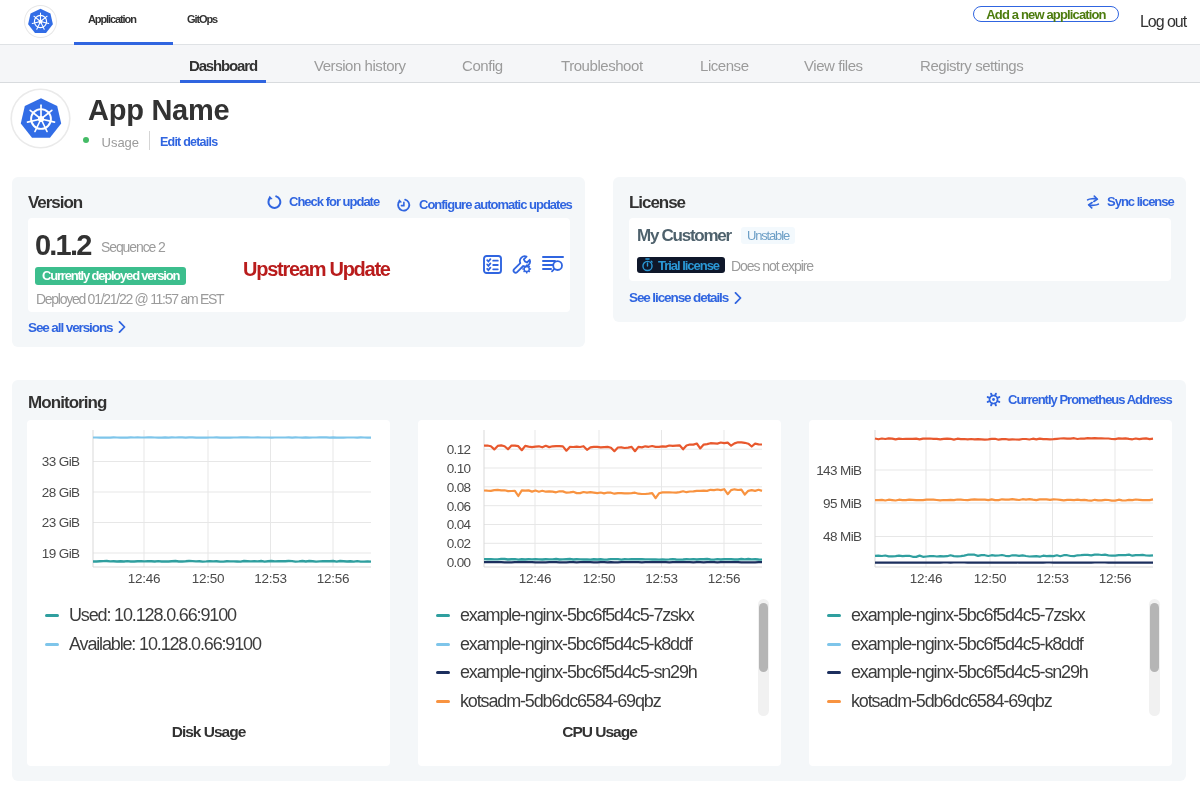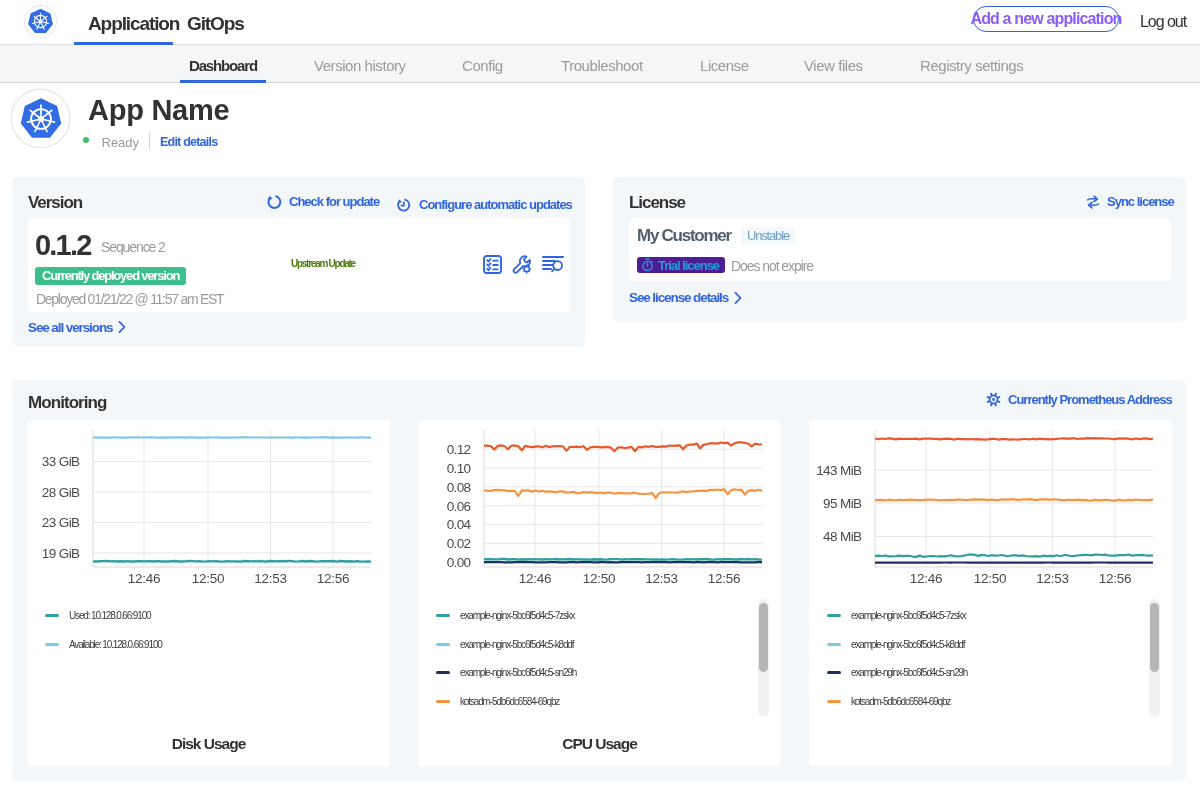--- a/index.html
+++ b/index.html
@@ -1,22 +1,22 @@
 <!DOCTYPE html>
 <html><head><meta charset="utf-8">
 <style>
 * { margin:0; padding:0; box-sizing:border-box; }
 html,body { width:1200px; height:796px; background:#fff; font-family:"Liberation Sans",sans-serif; overflow:hidden; }
 body { position:relative; }
 .abs { position:absolute; white-space:nowrap; }
 .topnav { left:0; top:0; width:1200px; height:45px; background:#fff; border-bottom:1px solid #dfe2e5; }
 .logoc { left:25px; top:6px; width:31px; height:31px; border-radius:50%; background:#fff; box-shadow:0 0 0 1px #e7e7e7; display:flex; align-items:center; justify-content:center; }
-.toptab { top:13px; font-size:19px; font-weight:bold; color:#323232; letter-spacing:-1.1px; }
+.toptab { top:13px; font-size:11px; font-weight:bold; color:#323232; letter-spacing:-1.1px; }
 .topu { left:74px; top:42px; width:99px; height:3px; background:#3065e0; }
-.addbtn { left:973px; top:6px; width:146px; height:26px; border:1.4px solid #3065e0; border-radius:15px; color:#8b5cf6; font-weight:bold; font-size:16px; letter-spacing:-0.85px; display:flex; align-items:center; justify-content:center; }
+.addbtn { left:973px; top:6px; width:146px; height:16px; border:1.4px solid #3065e0; border-radius:15px; color:#4d7c0f; font-weight:bold; font-size:13px; letter-spacing:-0.85px; display:flex; align-items:center; justify-content:center; }
 .logout { left:1140px; top:13px; font-size:16px; color:#323232; letter-spacing:-1.05px; }
 .subnav { left:0; top:45px; width:1200px; height:38px; background:#f5f6f8; border-bottom:1px solid #d8dbde; }
 .snitem { top:57px; font-size:15px; color:#9b9b9b; letter-spacing:-0.45px; }
 .snactive { color:#323232; font-weight:bold; letter-spacing:-1.15px; }
 .snu { left:180px; top:80px; width:86px; height:3px; background:#3065e0; }
 .applogo { left:12px; top:90px; width:57px; height:57px; border-radius:50%; background:#fff; box-shadow:0 0 0 1.6px #eaeaea; display:flex; align-items:center; justify-content:center; }
 .appname { left:88px; top:93.5px; font-size:29px; font-weight:bold; color:#323232; letter-spacing:-0.25px; }
 .dot { left:82.6px; top:137px; width:6.2px; height:6.2px; border-radius:50%; background:#44bb66; }
 .ready { left:101.5px; top:135px; font-size:13px; color:#9b9b9b; letter-spacing:0px; }
 .vdiv { left:149px; top:131px; width:1px; height:19px; background:#d5d5d5; }
@@ -26,37 +26,37 @@
 .lcard { left:613px; top:177px; width:573px; height:145px; }
 .cardtitle { font-size:17px; font-weight:bold; color:#323232; letter-spacing:-1.05px; }
 .whitebox { position:absolute; background:#fff; border-radius:4px; }
 .iconlink { position:absolute; display:flex; align-items:center; font-size:13px; font-weight:bold; color:#3065e0; letter-spacing:-1.0px; white-space:nowrap; }
 .iconlink svg { margin-right:7px; }
 .seelink { position:absolute; font-size:13.5px; font-weight:bold; color:#3065e0; letter-spacing:-1.1px; display:flex; align-items:center; white-space:nowrap; }
 .vnum { left:35px; top:229px; font-size:29px; font-weight:bold; color:#323232; letter-spacing:-1.8px; }
 .seq { left:101px; top:239px; font-size:14px; color:#9b9b9b; letter-spacing:-1.1px; }
 .gbadge { left:35px; top:266.5px; height:18px; background:#3cbe8d; border-radius:3px; color:#fff; font-size:13px; font-weight:bold; letter-spacing:-1.2px; display:flex; align-items:center; padding:0 7px; }
 .deployed { left:36px; top:290.5px; font-size:14px; color:#9b9b9b; letter-spacing:-1.27px; }
-.upstream { left:243px; top:258.3px; font-size:10px; font-weight:bold; color:#4d7c0f; letter-spacing:-1.26px;margin-left:48px; }
+.upstream { left:243px; top:258.3px; font-size:20px; font-weight:bold; color:#b91c1c; letter-spacing:-1.26px; }
 .vicons { left:483px; top:254px; display:flex; align-items:center; gap:10px; }
 .mycust { left:637px; top:226px; font-size:17px; font-weight:bold; color:#4e616c; letter-spacing:-1.25px; }
 .unstable { left:741px; top:227px; height:16.5px; background:#f3f9fd; border-radius:3px; color:#6d9fc6; font-size:13px; letter-spacing:-1.17px; display:flex; align-items:center; padding:0 6px; }
-.trial { left:637px; top:257px; height:16px; background:#4c1d95; border-radius:3px; color:#2b98d6; font-size:13px; font-weight:bold; letter-spacing:-1.03px; display:flex; align-items:center; padding:0 6px 0 4px; }
+.trial { left:637px; top:257px; height:16px; background:#0f172a; border-radius:3px; color:#2b98d6; font-size:13px; font-weight:bold; letter-spacing:-1.03px; display:flex; align-items:center; padding:0 6px 0 4px; }
 .trial svg { margin-right:4px; }
 .noexpire { left:731px; top:258px; font-size:14px; color:#9b9b9b; letter-spacing:-1.07px; }
 .moncard { left:12px; top:380px; width:1174px; height:401px; }
 .montitle { left:28px; top:392.5px; font-size:17px; letter-spacing:-0.93px; }
 .chartcard { position:absolute; top:420px; width:363px; height:346px; background:#fff; border-radius:4px; }
 .chart { position:absolute; left:0; top:0; }
 .lgrow { position:absolute; left:18px; display:flex; align-items:center; height:15px; }
 .dash { width:14px; height:3px; border-radius:1.5px; display:inline-block; flex-shrink:0; }
-.lgtxt { margin-left:10px; font-size:10px; color:#3c3c3c; letter-spacing:-1.15px; }
+.lgtxt { margin-left:10px; font-size:18px; color:#3c3c3c; letter-spacing:-1.15px; }
 .sbtrack { position:absolute; left:340px; top:179px; width:11px; height:117px; background:#f1f1f1; border-radius:5.5px; }
 .sbthumb { position:absolute; left:341px; top:183px; width:9px; height:69px; background:#b5b5b5; border-radius:4.5px; }
-.ctitle { position:absolute; left:0; width:363px; top:303px; text-align:center; font-size:15.5px; font-weight:bold; color:#323232; letter-spacing:-1.0px;margin-top:12px; }
+.ctitle { position:absolute; left:0; width:363px; top:303px; text-align:center; font-size:15.5px; font-weight:bold; color:#323232; letter-spacing:-1.0px; }
 </style></head>
 <body>
 <div class="abs topnav"></div>
 <div class="abs logoc">
     <svg width="27" height="27" viewBox="0 0 100 100">
 <polygon points="50,3 86.8,20.7 95.9,60.5 70.4,92.4 29.6,92.4 4.1,60.5 13.2,20.7" fill="#326de6"></polygon>
 <g stroke="#fff" stroke-width="3.8" stroke-linecap="round" fill="none">
 <circle cx="50" cy="50" r="22.5" stroke-width="4.4"></circle>
 <line x1="50" y1="50" x2="50.0" y2="18.5"></line>
 <line x1="50" y1="50" x2="74.6" y2="30.4"></line>
@@ -94,21 +94,21 @@
 <line x1="50" y1="50" x2="63.7" y2="78.4"></line>
 <line x1="50" y1="50" x2="36.3" y2="78.4"></line>
 <line x1="50" y1="50" x2="19.3" y2="57.0"></line>
 <line x1="50" y1="50" x2="25.4" y2="30.4"></line>
 </g>
 <circle cx="50" cy="50" r="7" fill="#fff"></circle>
 </svg>
   </div>
 <div class="abs appname">App Name</div>
 <div class="abs dot"></div>
-<div class="abs ready">Ready</div>
+<div class="abs ready">Usage</div>
 <div class="abs vdiv"></div>
 <div class="abs editcfg">Edit details</div>
 
 <div class="abs card vcard"></div>
 <div class="abs cardtitle" style="left:28px;top:193.3px">Version</div>
 <div class="iconlink" style="left:266px;top:193px">
     <svg width="16" height="16" viewBox="0 0 16 16">
       <g fill="none" stroke="#3065e0" stroke-width="2" stroke-linecap="round">
         <path d="M2.93 6.79 A 5.9 5.9 0 1 0 10.22 3.39"></path>
       </g>

